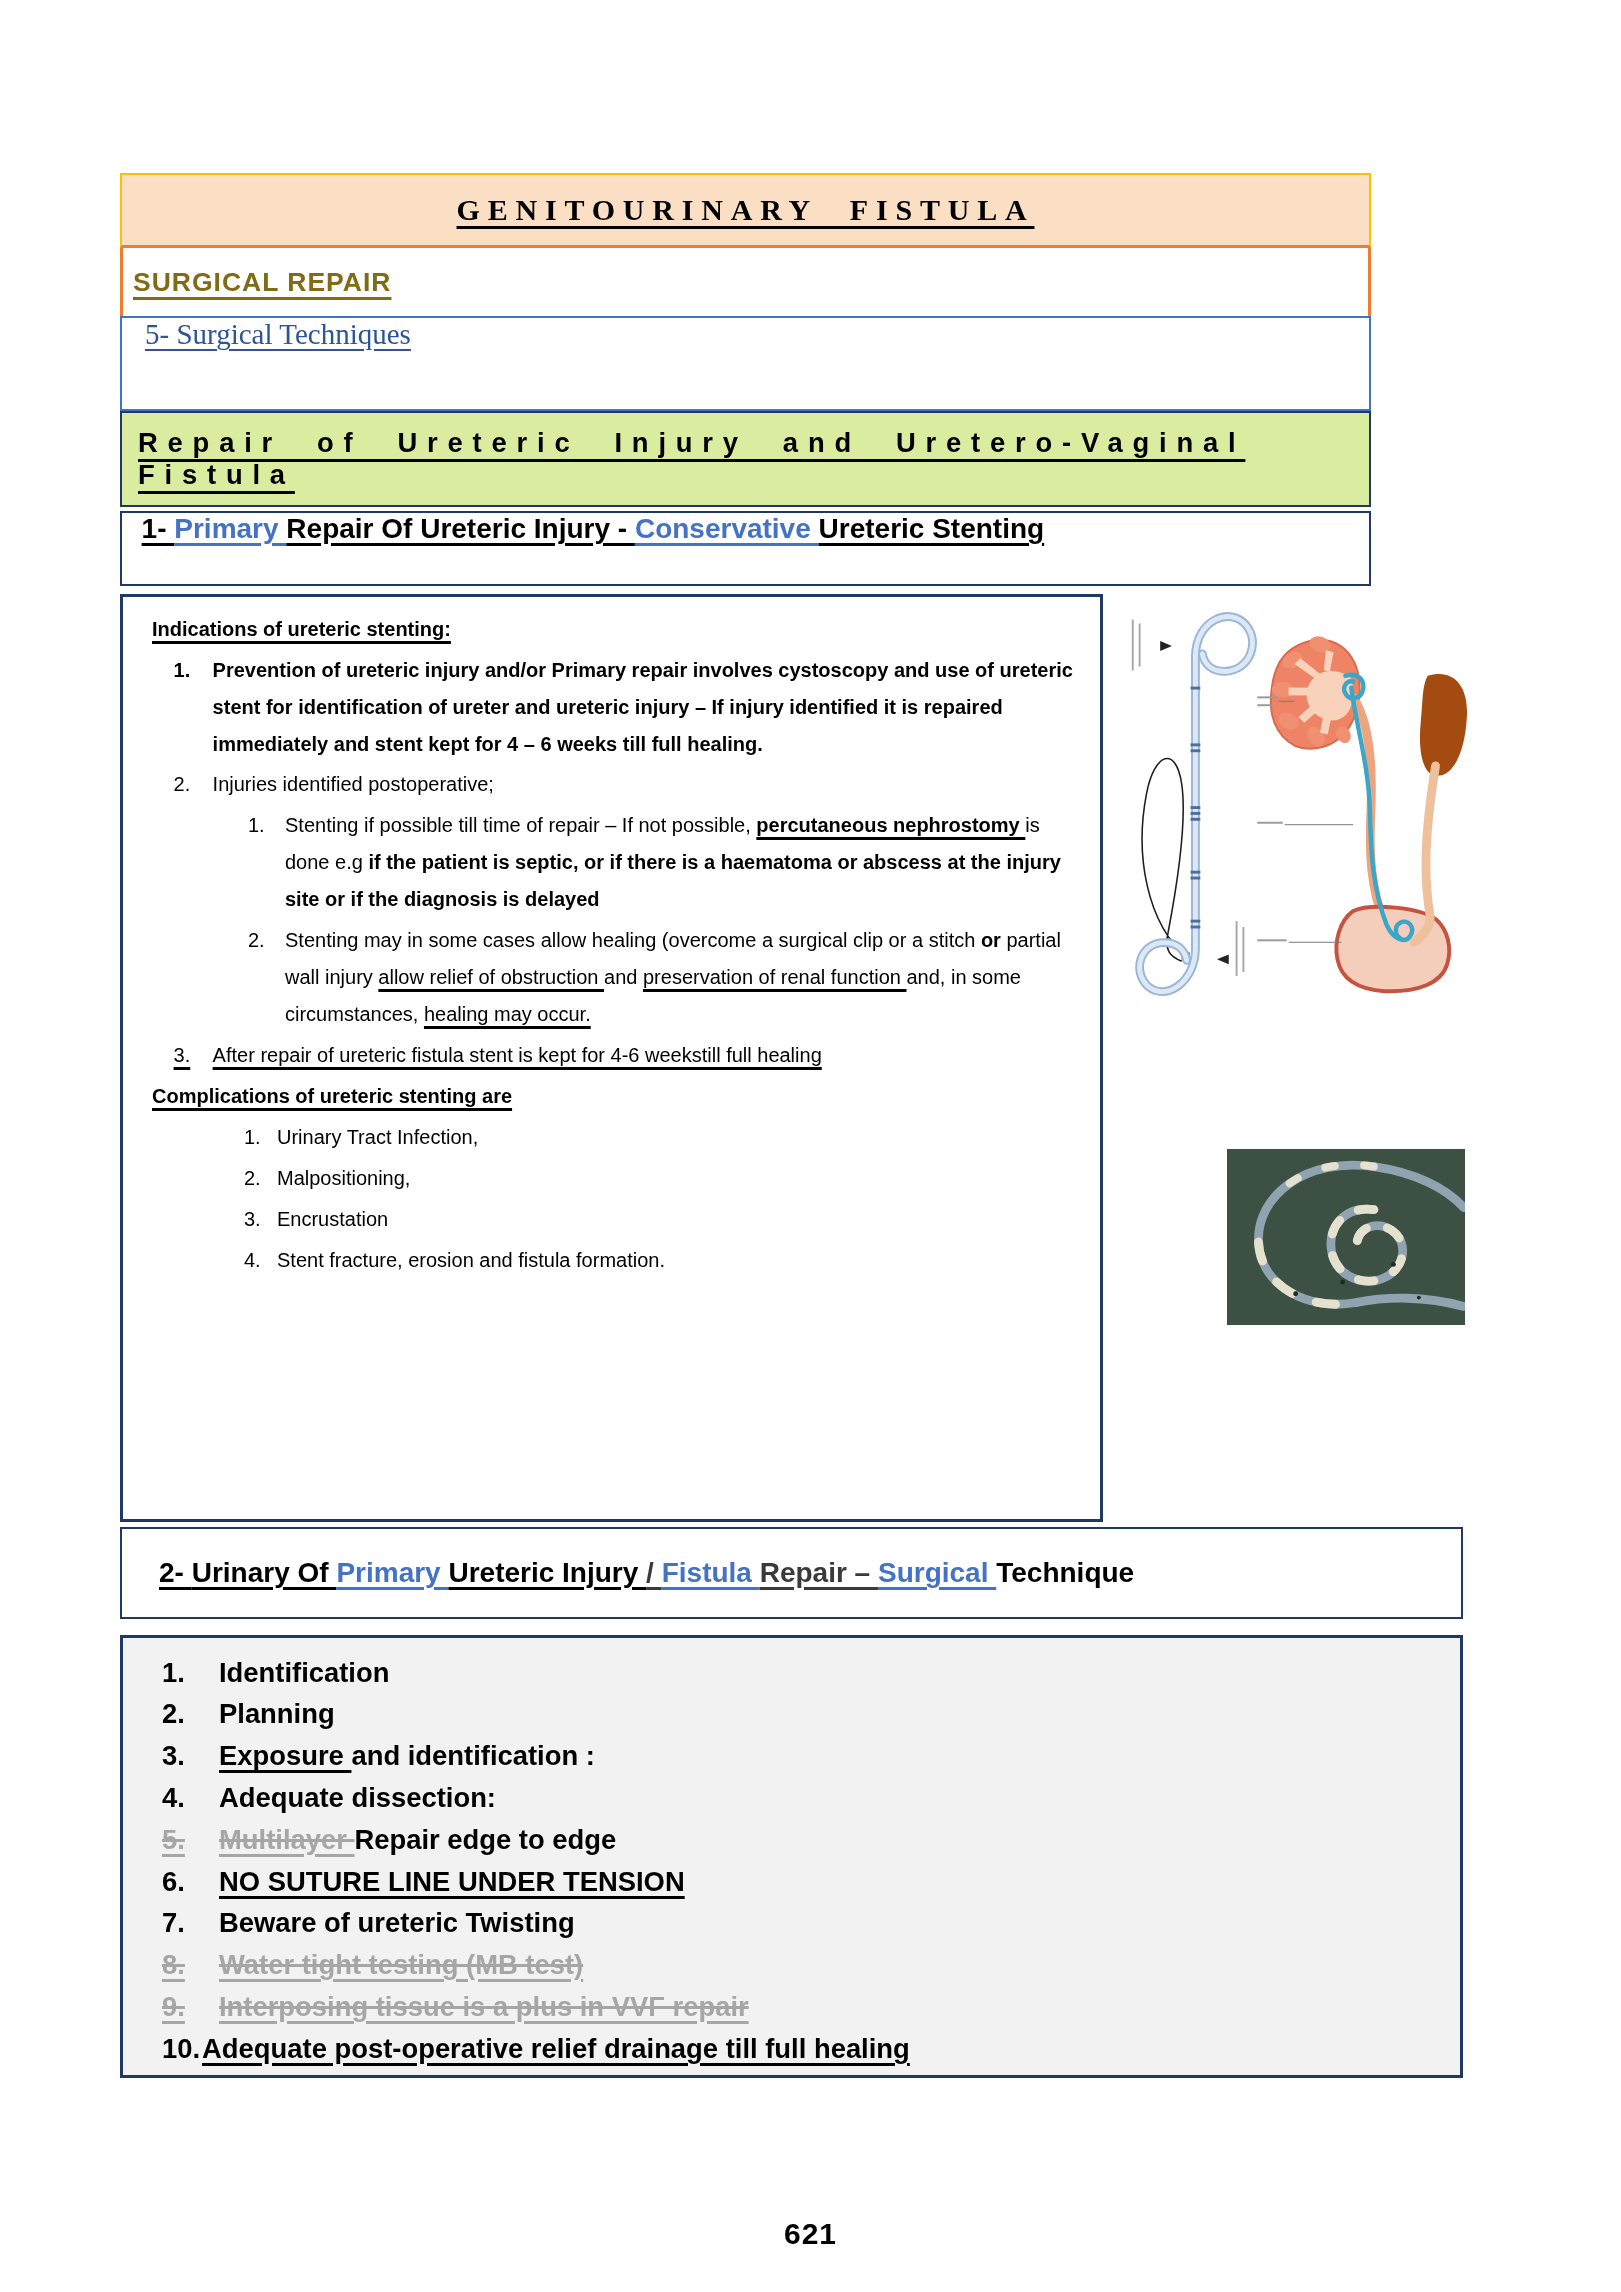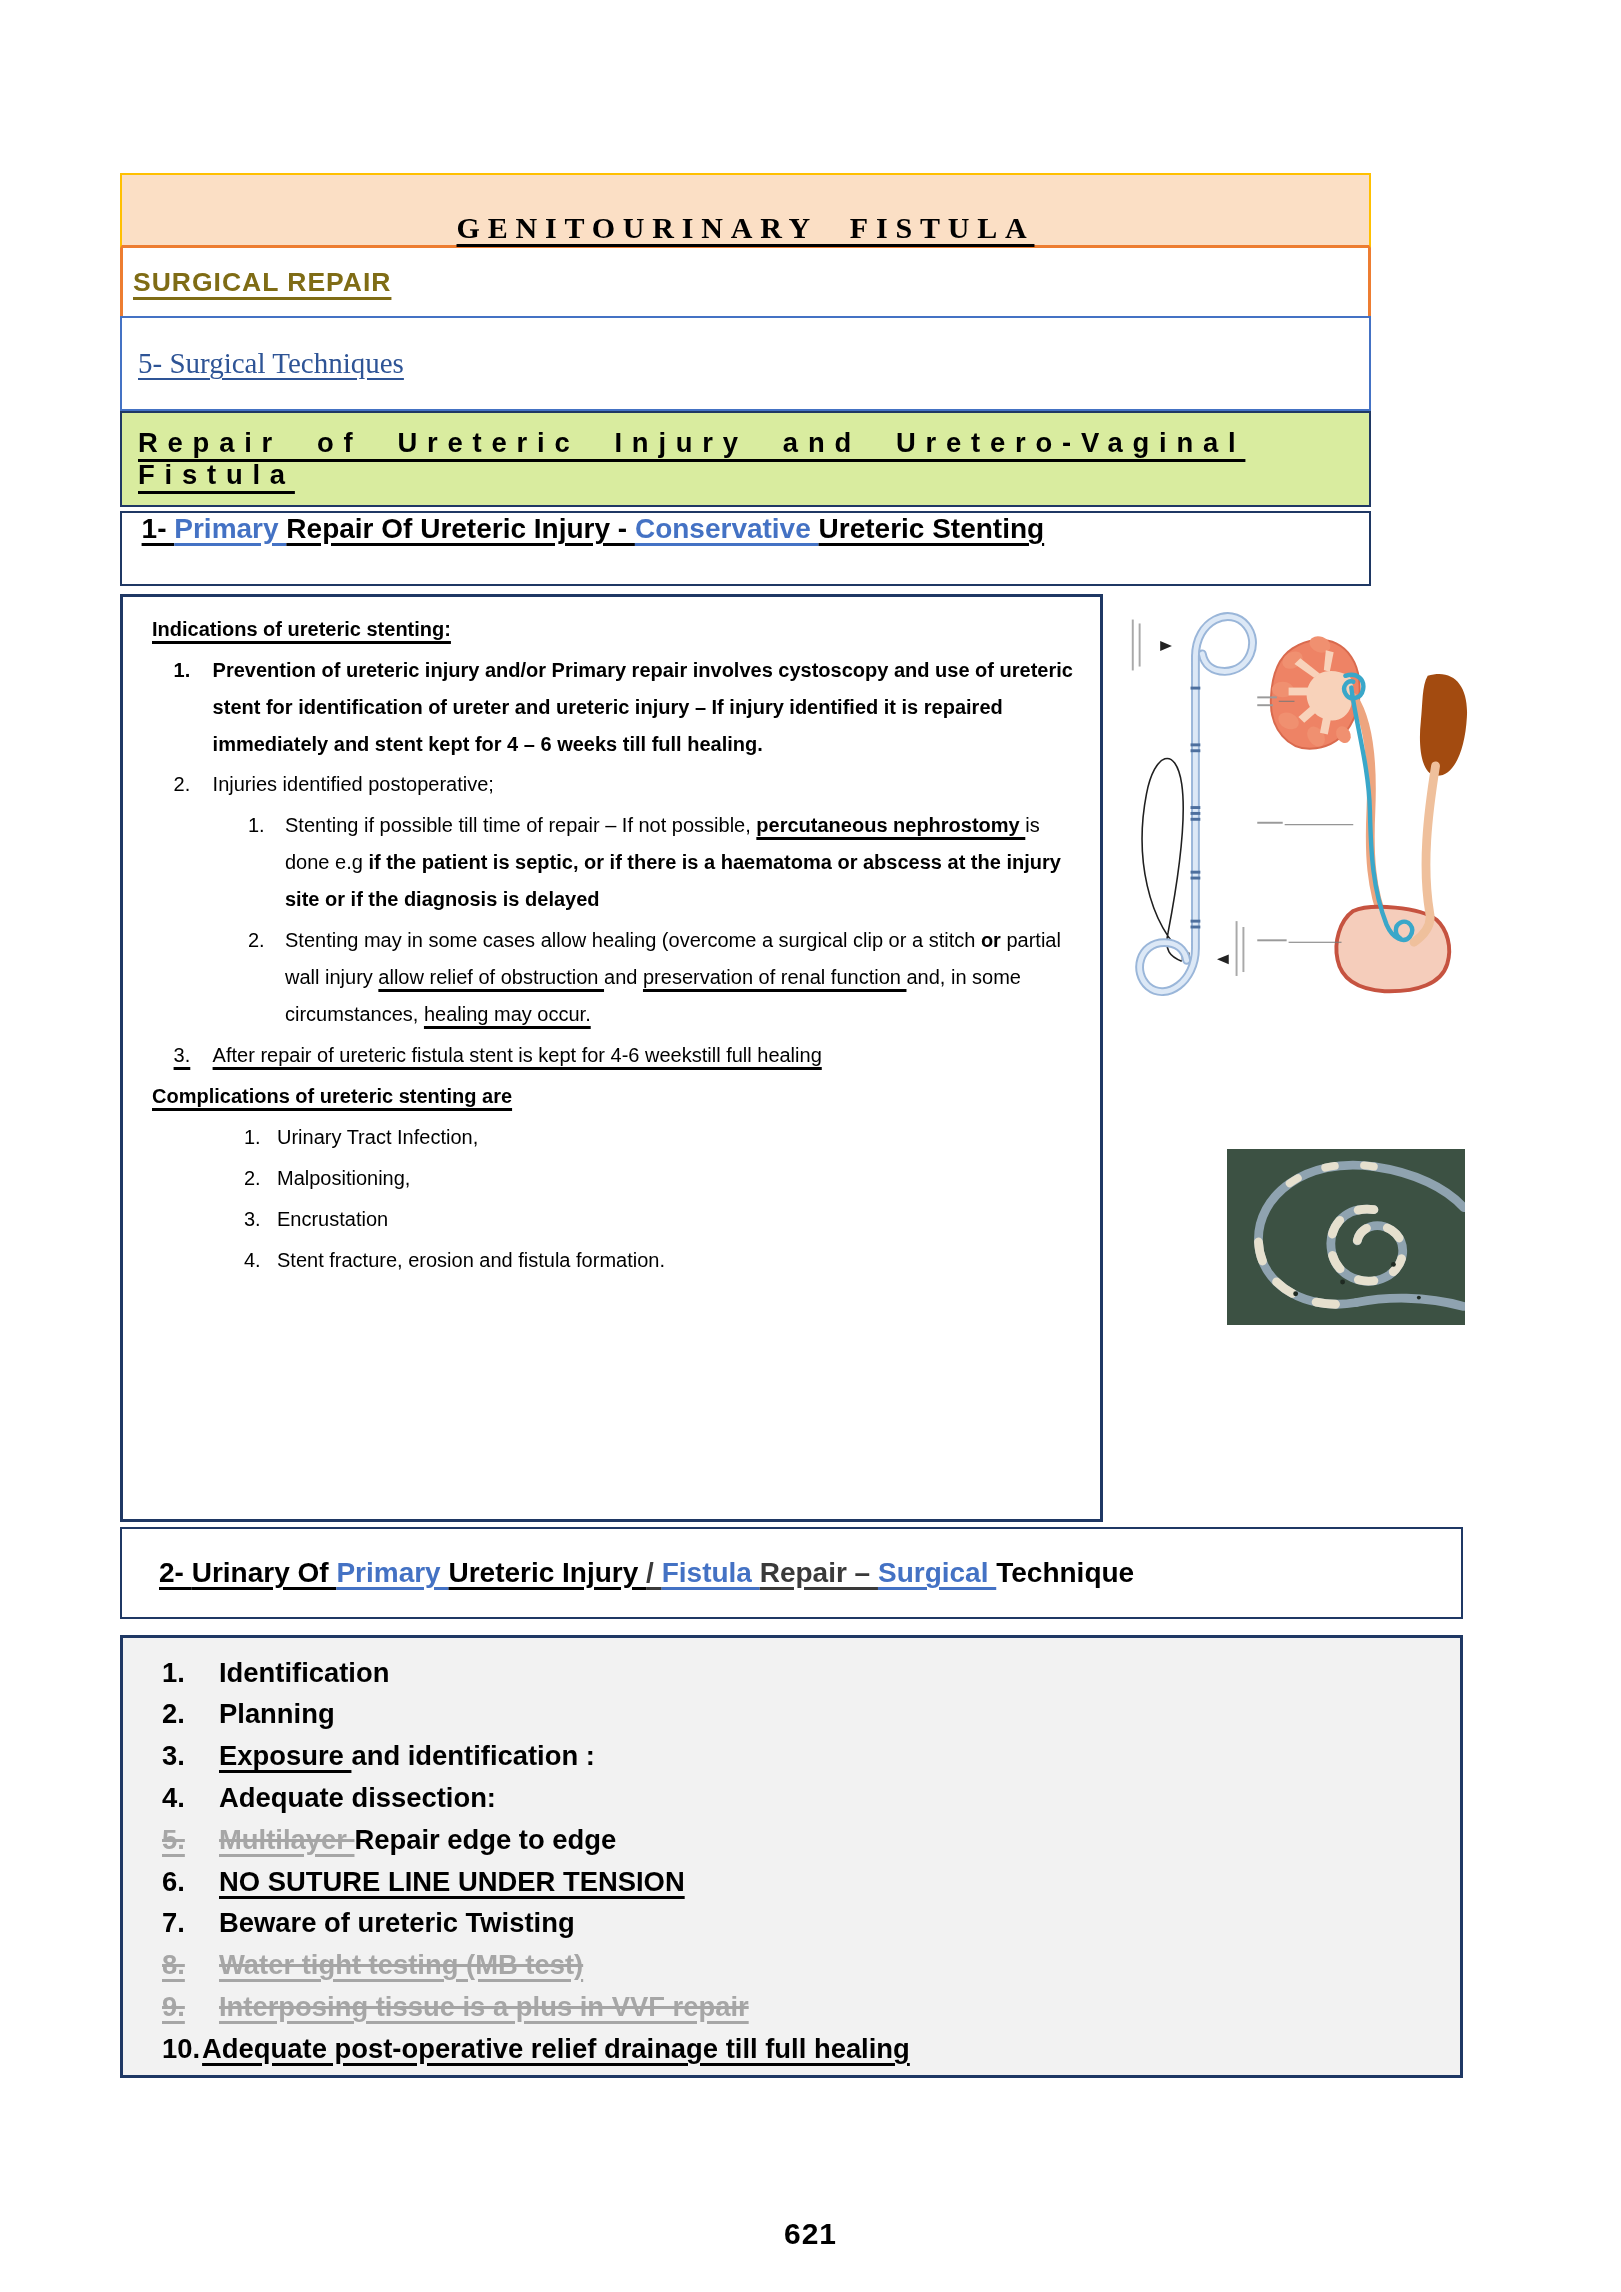--- a/index.html
+++ b/index.html
@@ -5,35 +5,35 @@
   html,body{margin:0;padding:0;background:#ffffff;}
   .page{position:relative;width:1621px;height:2293px;background:#fff;
         font-family:"Liberation Sans","DejaVu Sans",sans-serif;color:#000;}
   .box{position:absolute;box-sizing:border-box;background:#fff;}
 
   
   .title-box{left:120px;top:173px;width:1251px;height:75px;
     background:var(--peach_bg,#fbdfc5);
     border:2.9px solid var(--yellow_border,#ffc000);
     border-bottom:3.9px solid var(--orange_border,#ed7d31);
-    display:flex;align-items:flex-end;justify-content:center;}
+    display:flex;align-items:center;justify-content:center;}
   .title-text{font-family:"Liberation Serif","DejaVu Serif",serif;font-weight:700;
     font-size:30px;letter-spacing:7.8px;word-spacing:17.6px;
     text-decoration:underline;text-decoration-thickness:2.9px;text-underline-offset:5.9px;}
 
   .sr-box{left:120px;top:248px;width:1251px;height:68px;
     border-left:3.9px solid var(--orange_border,#ed7d31);
     border-right:3.9px solid var(--orange_border,#ed7d31);
     display:flex;align-items:center;padding-left:10px;}
   .sr-text{color:var(--olive_text,#7f6c15);font-weight:700;font-size:26.5px;letter-spacing:1px;
     text-decoration:underline;text-decoration-thickness:2.9px;text-underline-offset:5.9px;}
 
   .tech-box{left:120px;top:316px;width:1251px;height:95px;
     border:2.9px solid var(--blue_border,#4472c4);
-    display:flex;align-items:center;padding-left:16px;}
+    display:flex;padding-left:23px;}
   .tech-text{font-family:"Liberation Serif","DejaVu Serif",serif;font-size:29px;
     color:var(--heading_blue,#2e5496);
     text-decoration:underline;text-decoration-thickness:2px;text-underline-offset:4.9px;}
 
   .green-box{left:120px;top:411px;width:1251px;height:96px;
     background:var(--green_bg,#d9ec9f);border:2.9px solid var(--navy_border,#1f3864);
     display:flex;align-items:center;justify-content:center;padding-left:16px;}
   .green-text{font-weight:700;font-size:27.4px;letter-spacing:9.8px;word-spacing:17.6px;
     text-decoration:underline;text-decoration-thickness:2.5px;text-underline-offset:6.9px;}
 

